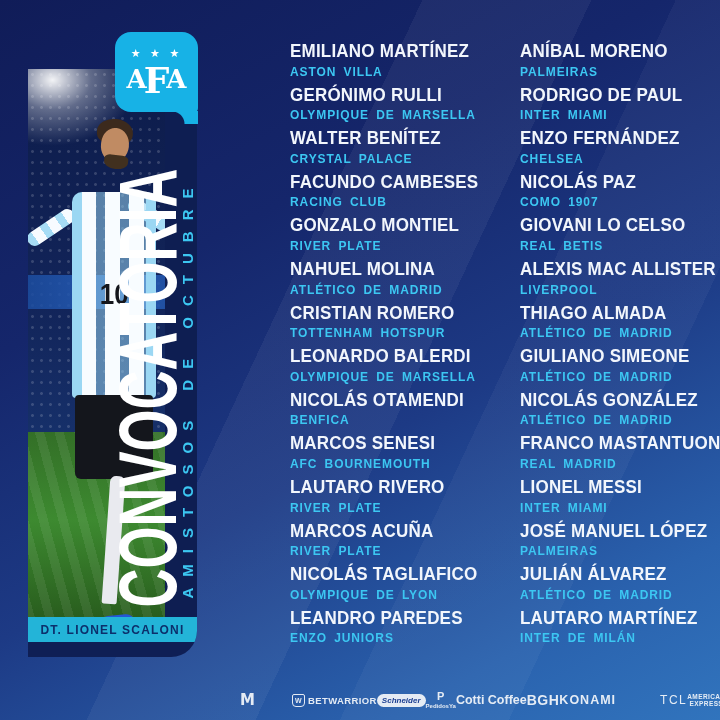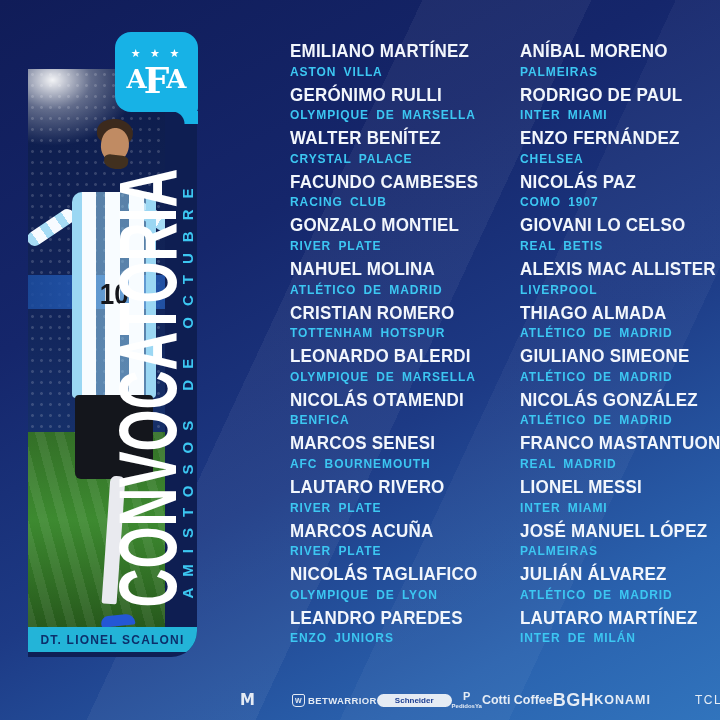--- a/index.html
+++ b/index.html
@@ -57,21 +57,21 @@
     border-radius:10px 10px 4px 4px;
     display:flex;align-items:center;justify-content:center;
   }
   .jersey-num{font-size:26px;font-weight:800;color:#14161c;transform:scale(1,1.15);}
   .shorts{position:absolute;left:28%;top:58.5%;width:46%;height:15%;background:#14161c;border-radius:4px 4px 6px 6px;}
   .sock{position:absolute;left:46%;top:73%;width:15px;height:23%;background:#e9eaef;border-radius:6px 6px 2px 2px;transform:rotate(4deg);}
   .boot{position:absolute;left:43%;bottom:1px;width:34px;height:11px;background:#2457d6;border-radius:8px 10px 2px 3px;transform:rotate(-6deg);}
   .side-strip{position:absolute;top:0;right:0;width:32px;height:100%;background:#0e1e52;}
 
   .coach-bar{
-    position:absolute;left:0;bottom:5px;width:100%;height:25px;background:#23b4d8;
+    position:absolute;left:0;bottom:15px;width:100%;height:25px;background:#23b4d8;
     display:flex;align-items:center;justify-content:center;
     color:#0c2f6b;font-size:12px;font-weight:800;letter-spacing:1.2px;white-space:nowrap;
   }
 
   
   .v-title{
     position:absolute;left:147px;top:388px;z-index:4;white-space:nowrap;
     transform:translate(-50%,-50%) rotate(-90deg) scale(1,1.5);
     font-size:54px;font-weight:800;color:#ffffff;letter-spacing:0;line-height:1;
   }
@@ -108,26 +108,26 @@
   
   .sponsors{
     position:absolute;left:240px;right:24px;top:686px;height:28px;z-index:3;
     display:flex;align-items:center;justify-content:space-between;color:#f3f6fa;opacity:.93;
   }
   .sp{white-space:nowrap;}
   .sp-mc{font-size:15px;font-weight:800;font-family:"DejaVu Sans",sans-serif;}
   .sp-bw{display:flex;align-items:center;gap:3px;font-size:9.5px;font-weight:800;letter-spacing:.4px;padding-left:37px;}
   .bw-icon{width:11px;height:11px;border:1.4px solid #f3f6fa;border-radius:2px 2px 4px 4px;
     display:flex;align-items:center;justify-content:center;font-size:7px;font-weight:800;}
-  .sp-sch{background:#f3f6fa;color:#1a3b8f;border-radius:9px;padding:2px 18px;font-size:8px;font-weight:700;}
+  .sp-sch{background:#f3f6fa;color:#1a3b8f;border-radius:9px;padding:2px 5px;font-size:8px;font-weight:700;font-style:italic;}
   .sp-py{display:flex;flex-direction:column;align-items:center;line-height:1;}
   .sp-py .py-p{font-size:11px;font-weight:800;}
   .sp-py .py-t{font-size:6px;font-weight:700;margin-top:1px;}
   .sp-cotti{font-size:12.5px;font-weight:600;}
-  .sp-bgh{font-size:18px;font-weight:700;letter-spacing:.5px;}
+  .sp-bgh{font-size:14px;font-weight:700;letter-spacing:.5px;}
   .sp-konami{font-size:12.5px;font-weight:800;letter-spacing:1px;}
   .sp-tcl{font-size:12px;font-weight:400;letter-spacing:1.5px;margin-left:44px;}
   .sp-amex{font-size:6.5px;font-weight:800;line-height:1.1;text-align:center;letter-spacing:.4px;}
 </style>
 </head>
 <body>
 
 <div class="canvas">
   <div class="streaks"></div>
 

